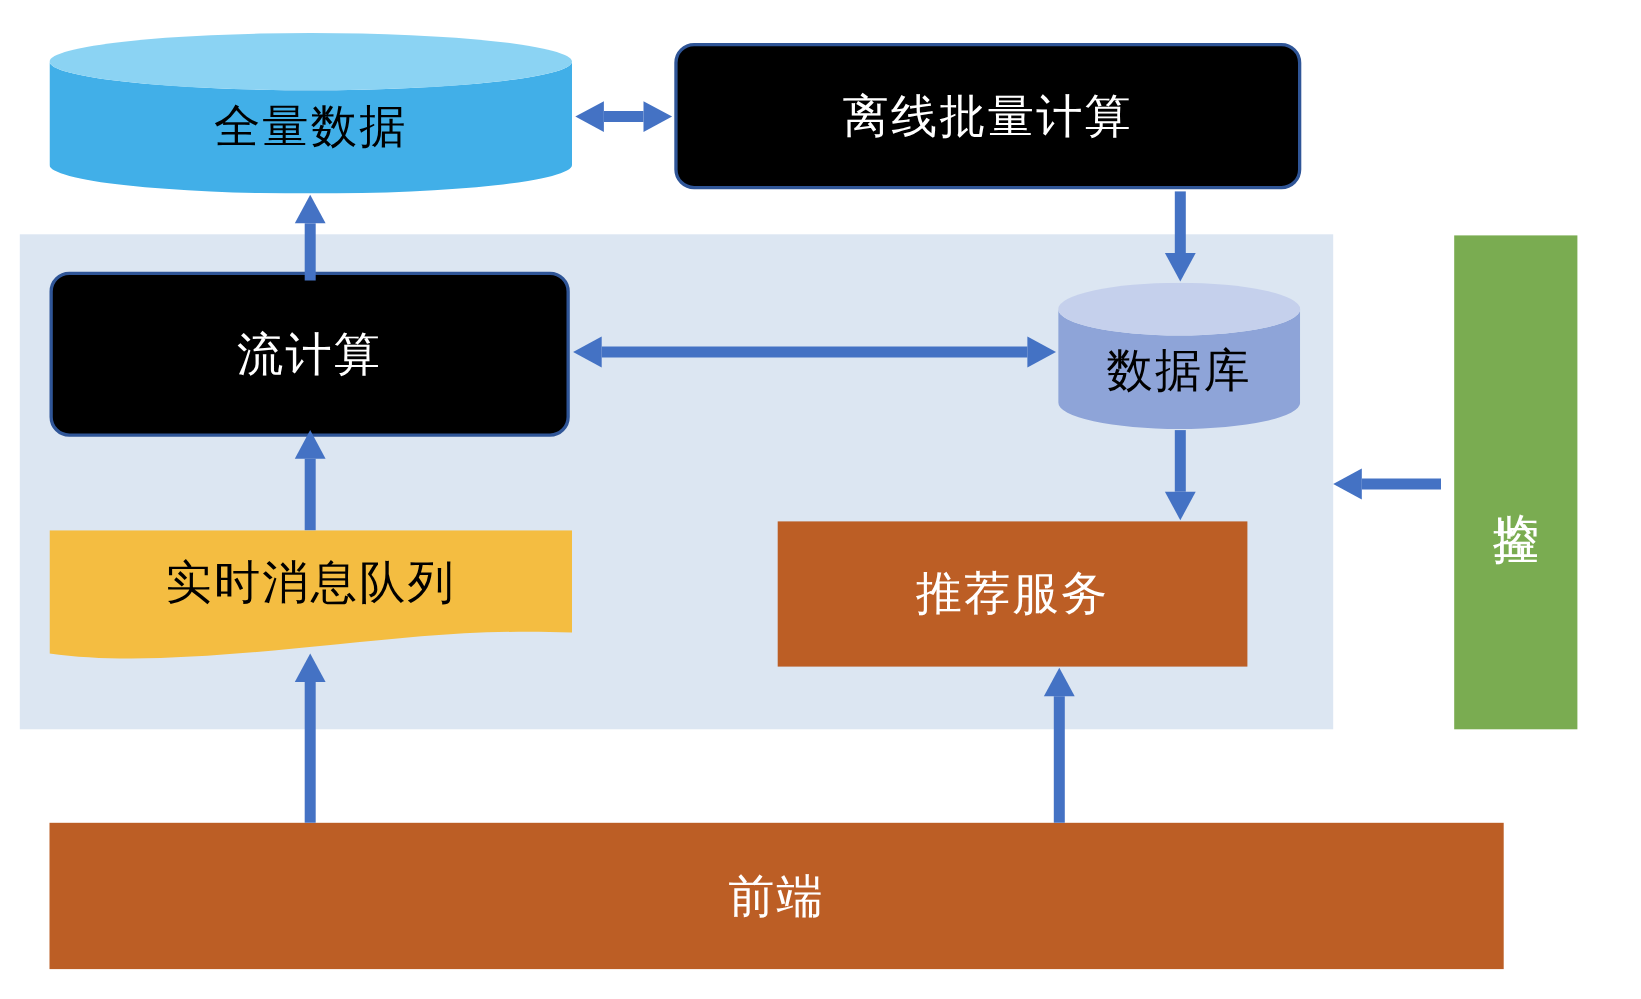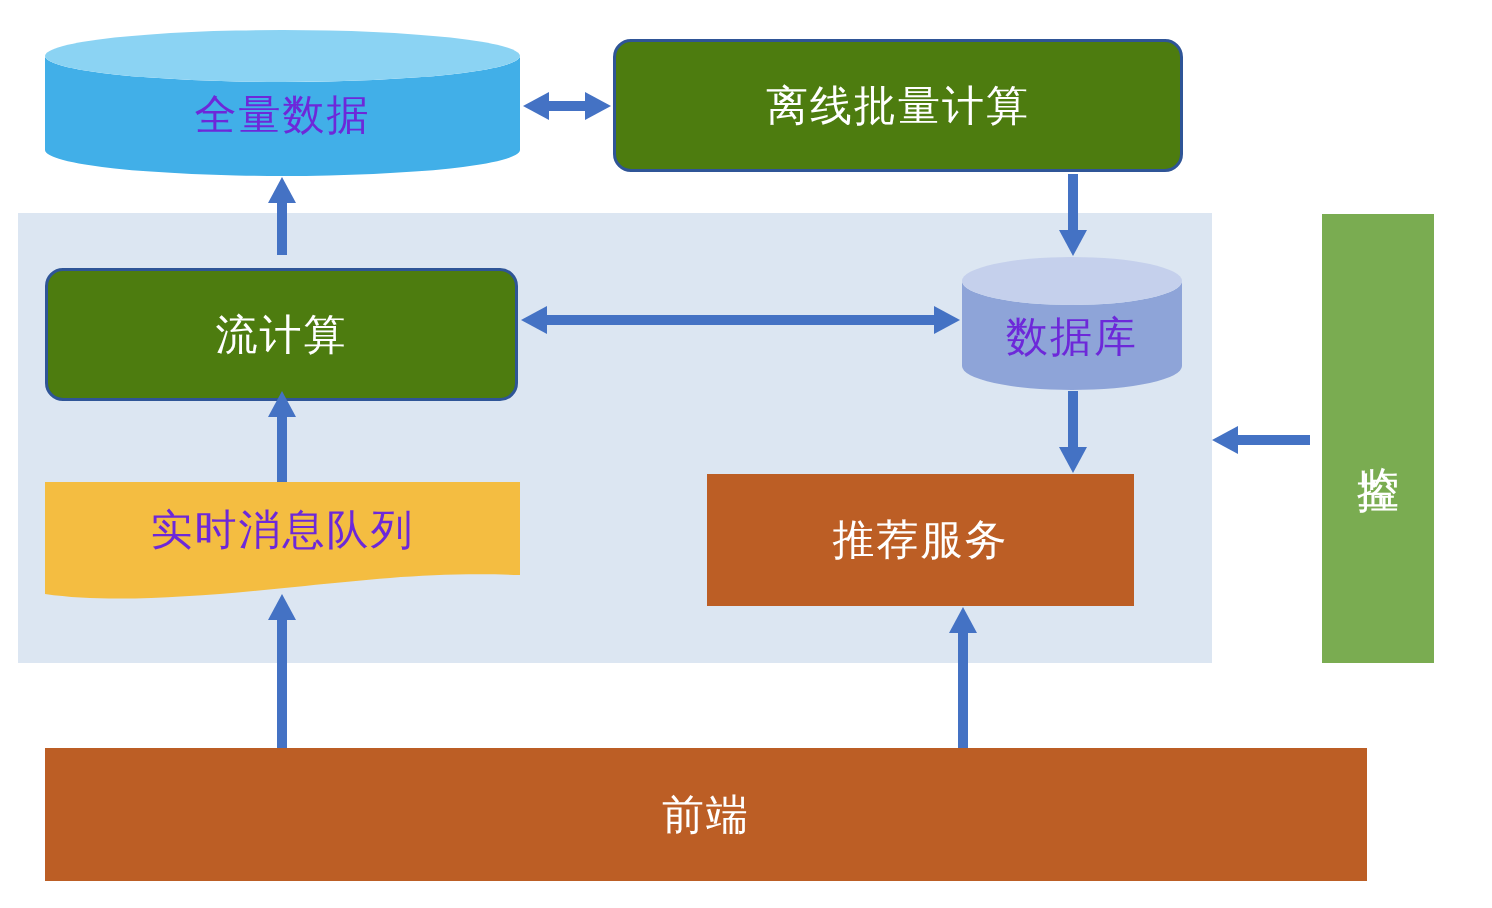--- a/index.html
+++ b/index.html
@@ -4,32 +4,32 @@
 <style>
   html,body{margin:0;padding:0;background:#ffffff;}
   body{font-family:"DejaVu Sans","Liberation Sans",sans-serif;}
   .canvas{position:relative;width:1492px;height:908px;background:#ffffff;overflow:hidden;}
 
   .panel{position:absolute;left:18px;top:213px;width:1194px;height:450px;background:#DCE6F2;z-index:1;}
 
   .node{position:absolute;display:flex;align-items:center;justify-content:center;
         color:#ffffff;font-size:42px;letter-spacing:2px;z-index:2;}
 
-  .blue-box{background:#4d7c0f;border:3px solid #2F5597;border-radius:18px;box-sizing:border-box;}
+  .blue-box{background:#000000;border:3px solid #2F5597;border-radius:18px;box-sizing:border-box;}
   .box-offline{left:613px;top:39px;width:570px;height:133px;}
-  .box-stream{left:45px;top:268px;width:473px;height:133px;}
+  .box-stream{left:45px;top:247px;width:473px;height:150px;}
 
   .orange-box{background:#BC5E25;}
   .box-recommend{left:707px;top:474px;width:427px;height:132px;}
   .box-frontend{left:45px;top:748px;width:1322px;height:133px;}
 
   .shape-wrap{position:absolute;z-index:2;}
   .shape-wrap svg{display:block;}
   .shape-label{position:absolute;left:0;right:0;display:flex;align-items:center;justify-content:center;
-               color:#6d28d9;font-size:42px;letter-spacing:2px;}
+               color:#000000;font-size:42px;letter-spacing:2px;}
 
   .cyl-full{left:45px;top:30px;width:475px;height:146px;}
   .cyl-full .shape-label{top:34px;bottom:10px;}
   .cyl-db{left:962px;top:257px;width:220px;height:133px;}
   .cyl-db .shape-label{top:30px;bottom:4px;}
   .wave-queue{left:45px;top:482px;width:475px;height:120px;}
   .wave-queue .shape-label{top:8px;height:80px;}
 
   .monitor{position:absolute;left:1322px;top:214px;width:112px;height:449px;background:#7AAC51;
            display:flex;align-items:center;justify-content:center;z-index:2;}

